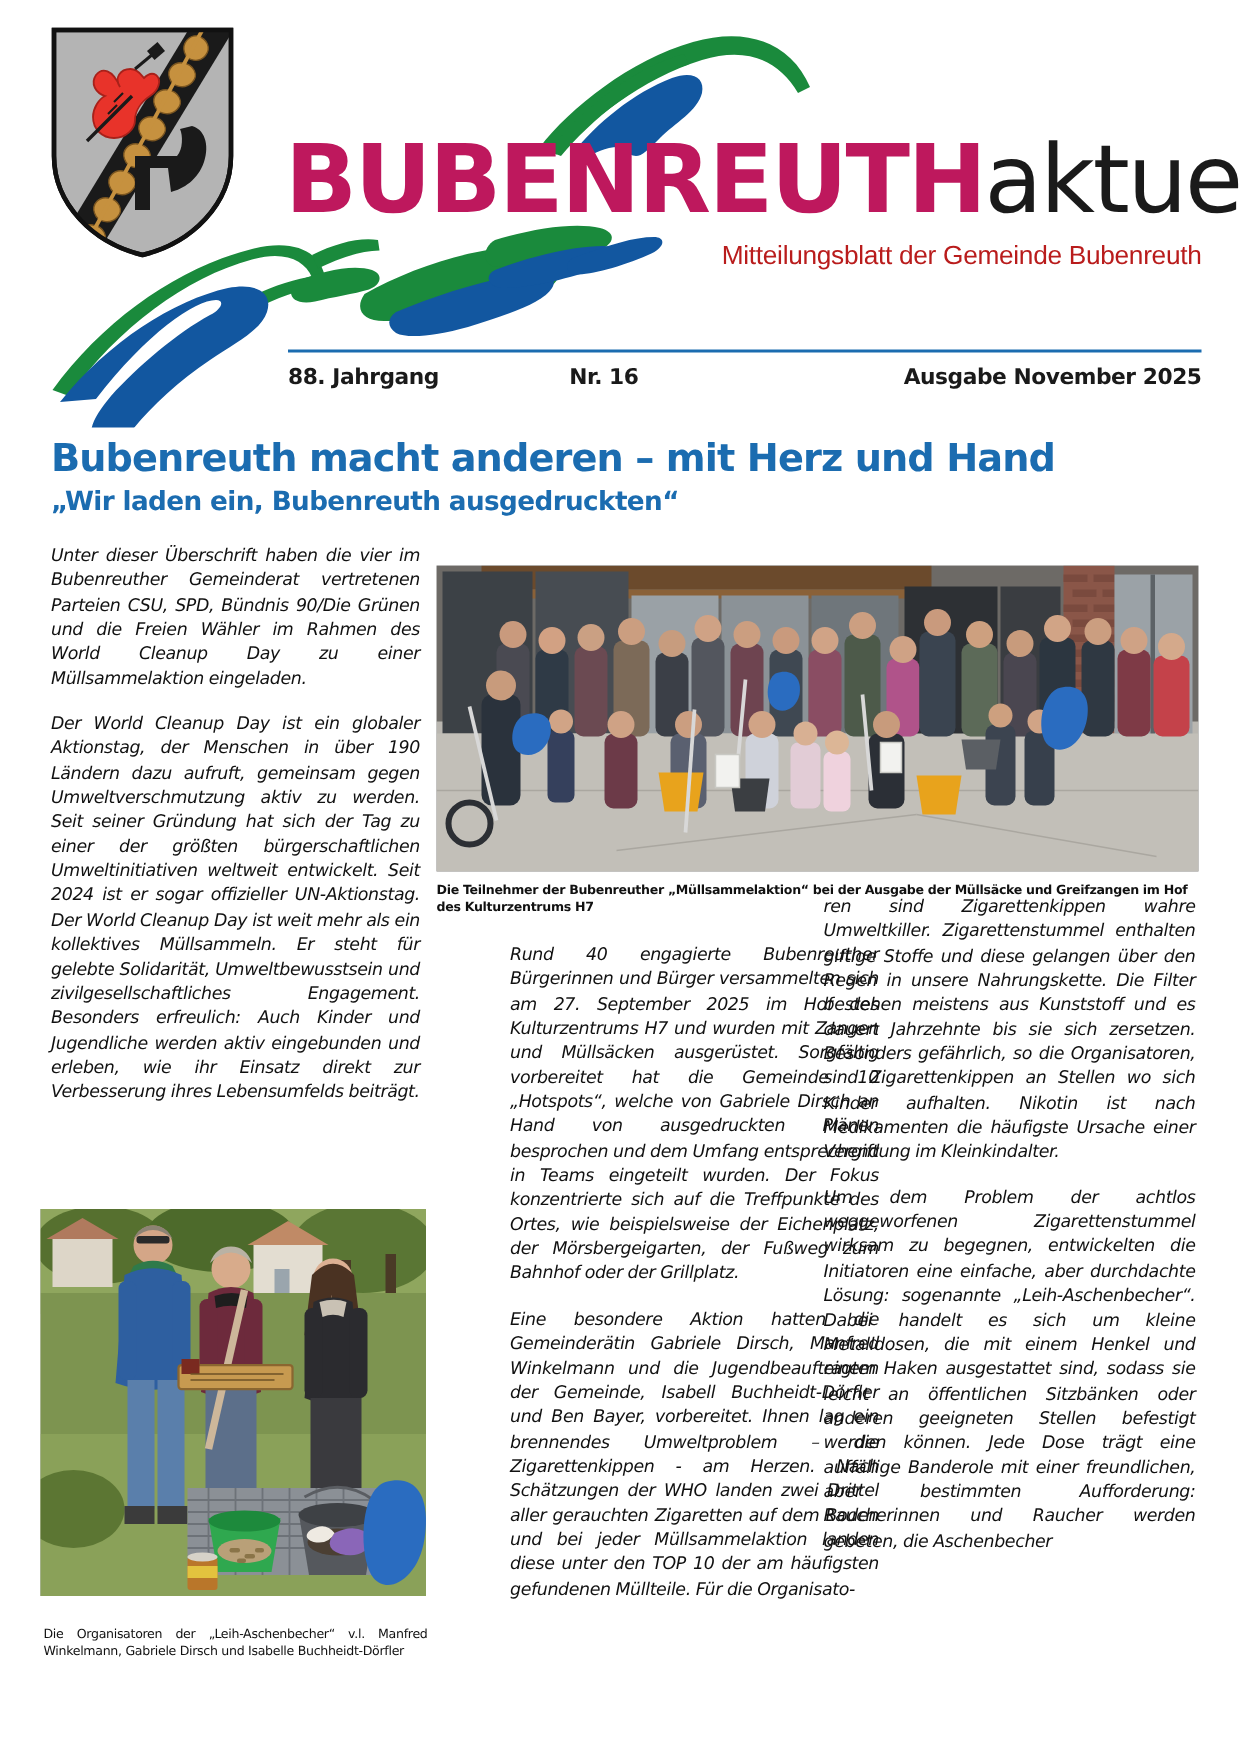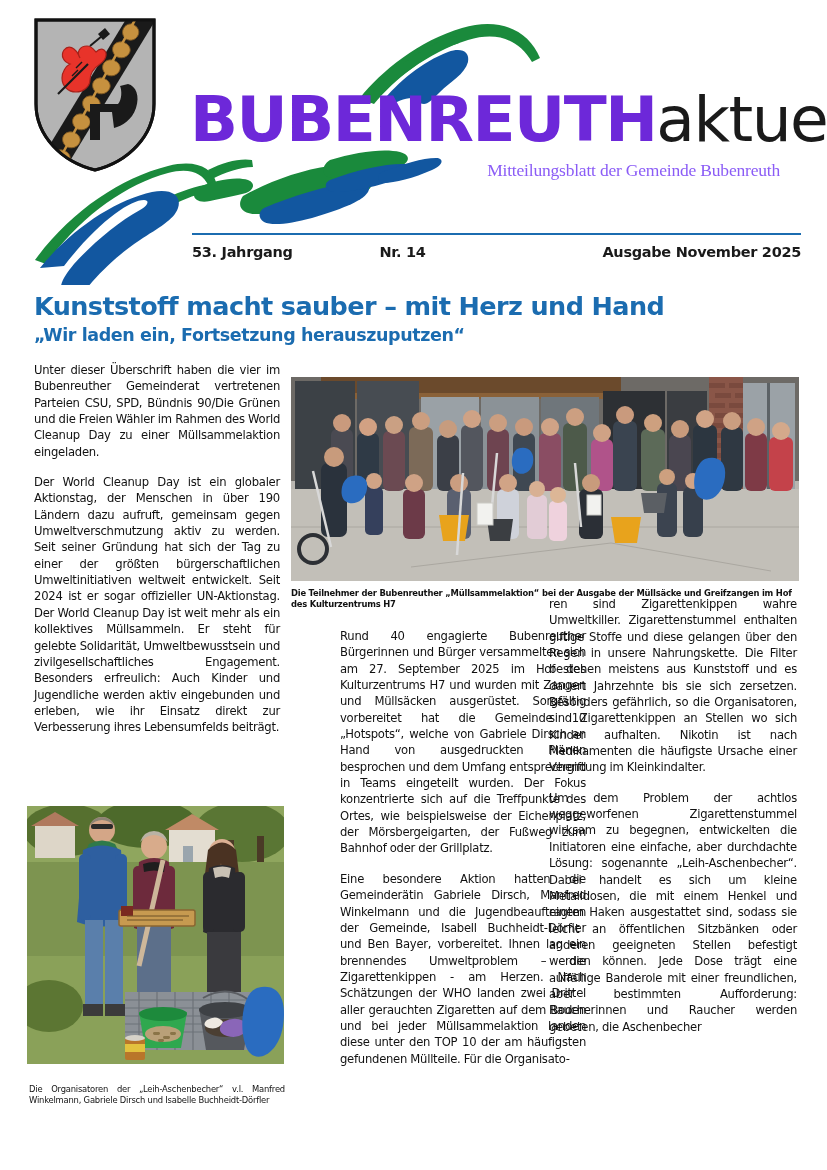--- a/index.html
+++ b/index.html
@@ -47,36 +47,36 @@
   }
 
   .wordmark {
     font-family: "DejaVu Sans", sans-serif;
     font-size: 63px;
     line-height: 64px;
     letter-spacing: -1.5px;
     white-space: nowrap;
   }
   .wordmark .wm-blue {
-    color: #6d28d9;
+    color: #be185d;
     font-weight: bold;
   }
   .wordmark .wm-black {
     color: #1a1a1a;
     font-weight: normal;
   }
 
   .subtitle {
     position: absolute;
-    left: 370px; top: 160px;
+    left: 391px; top: 160px;
     width: 410px;
     text-align: right;
-    font-family: Liberation Serif, serif;
+    font-family: Liberation Sans, sans-serif;
     font-size: 17.5px;
-    color: #8b5cf6;
+    color: #b91c1c;
     letter-spacing: -0.2px;
   }
 
   .issue-rule {
     position: absolute;
     left: 192px; top: 233px;
     width: 609px;
     height: 2px;
     background: #1b6cb0;
   }
@@ -122,20 +122,21 @@
   .bodytext {
     font-family: "DejaVu Sans", sans-serif;
     font-size: 11.6px;
     line-height: 16.35px;
     color: #111111;
     text-align: justify;
     letter-spacing: -0.25px;
     word-spacing: -0.2px;
     -webkit-hyphens: none;
     hyphens: none;
+    font-style: italic;
   }
   .bodytext p { margin: 0 0 14px 0; }
   .bodytext p:last-child { margin-bottom: 0; }
 
   
   .col1-top {
     position: absolute;
     left: 34px; top: 362px;
     width: 246px;
   }
@@ -277,28 +278,28 @@
       <div class="wordmark">
         <span class="wm-blue">BUBENREUTH</span><span class="wm-black">aktuell</span>
       </div>
     </div>
 
     <div class="subtitle">Mitteilungsblatt der Gemeinde Bubenreuth</div>
 
     <div class="issue-rule"></div>
 
     <div class="issue-bar">
-      <span class="ib-left">53. Jahrgang</span>
-      <span class="ib-mid">Nr. 14</span>
+      <span class="ib-left">88. Jahrgang</span>
+      <span class="ib-mid">Nr. 16</span>
       <span class="ib-right">Ausgabe November 2025</span>
     </div>
   </div>
 
-  <h1 class="headline">Kunststoff macht sauber – mit Herz und Hand</h1>
-  <h2 class="subhead">„Wir laden ein, Fortsetzung herauszuputzen“</h2>
+  <h1 class="headline">Bubenreuth macht anderen – mit Herz und Hand</h1>
+  <h2 class="subhead">„Wir laden ein, Bubenreuth ausgedruckten“</h2>
 
   <div class="bodytext col1-top">
     <p>Unter dieser Überschrift haben die vier im Bubenreuther Gemeinderat vertretenen Parteien CSU, SPD, Bündnis 90/Die Grünen und die Freien Wähler im Rahmen des World Cleanup Day zu einer Müllsammelaktion eingeladen.</p>
     <p>Der World Cleanup Day ist ein globaler Aktionstag, der Menschen in über 190 Ländern dazu aufruft, gemeinsam gegen Umweltverschmutzung aktiv zu werden. Seit seiner Gründung hat sich der Tag zu einer der größten bürgerschaftlichen Umweltinitiativen weltweit entwickelt. Seit 2024 ist er sogar offizieller UN-Aktionstag. Der World Cleanup Day ist weit mehr als ein kollektives Müllsammeln. Er steht für gelebte Solidarität, Umweltbewusstsein und zivilgesellschaftliches Engagement. Besonders erfreulich: Auch Kinder und Jugendliche werden aktiv eingebunden und erleben, wie ihr Einsatz direkt zur Verbesserung ihres Lebensumfelds beiträgt.</p>
   </div>
 
   <div class="group-photo">
     <svg viewBox="0 0 508 204" width="508" height="204" preserveAspectRatio="none">
 
       <rect x="0" y="0" width="508" height="204" fill="#b9b6b0"></rect>

